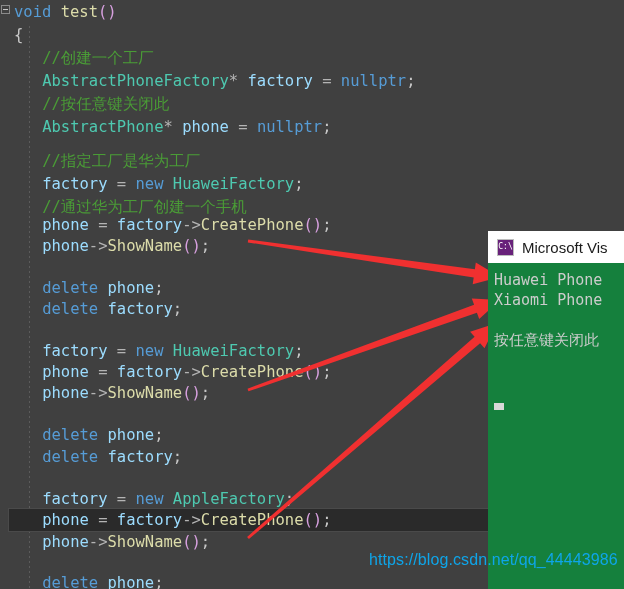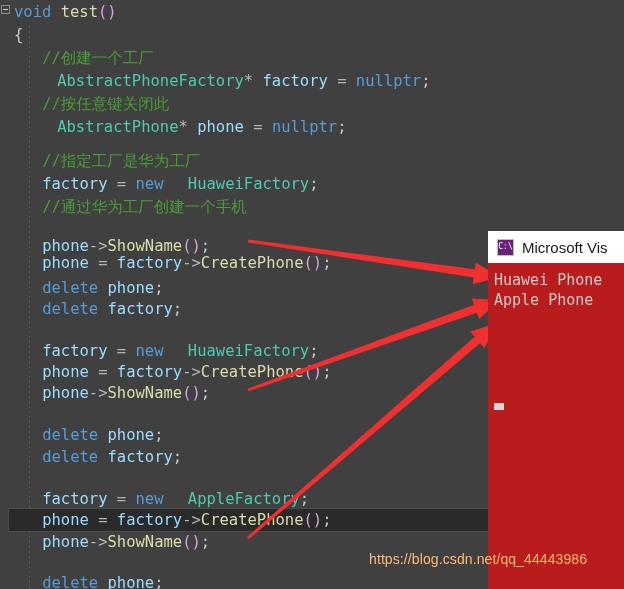--- a/index.html
+++ b/index.html
@@ -27,21 +27,21 @@
     position: absolute;
     left: 0;
     height: 23px;
     line-height: 23px;
     white-space: pre;
     font-family: "DejaVu Sans Mono", "Liberation Mono", monospace;
     font-size: 15.5px;
     letter-spacing: 0px;
   }
   .tok-kw      { color: #569cd6; }
-  .tok-type    { color: #4ec9b0; margin-left: 15px; }
+  .tok-type    { color: #4ec9b0; }
   .tok-fn      { color: #dcdcaa; }
   .tok-var     { color: #9cdcfe; }
   .tok-comment { color: #4a9c36; font-family: "DejaVu Sans Mono","Liberation Mono",monospace; }
   .tok-punc    { color: #c8c8c8; }
   .tok-paren   { color: #d7a0df; }
   .tok-op      { color: #b4b4b4; }
 
   
   .indent-guide {
     position: absolute;
@@ -117,21 +117,21 @@
     font-family: "Liberation Sans", sans-serif;
     font-size: 15px;
     color: #1a1a1a;
     white-space: nowrap;
     overflow: hidden;
   }
   #console-body {
     position: absolute;
     left: 0; top: 32px;
     right: 0; bottom: 0;
-    background: #b91c1c;
+    background: #15803d;
     padding: 7px 0 0 6px;
     box-sizing: border-box;
   }
   .con-line {
     font-family: "DejaVu Sans Mono","Liberation Mono",monospace;
     font-size: 15px;
     line-height: 20px;
     color: #cccccc;
     white-space: nowrap;
   }
@@ -152,22 +152,22 @@
     width: 624px; height: 589px;
     pointer-events: none;
   }
 
   
   #watermark {
     position: absolute;
     left: 369px;
     top: 551px;
     font-family: "Liberation Sans", sans-serif;
-    font-size: 14px;
-    color: #fdba74;
+    font-size: 16px;
+    color: #0ea5e9;
     white-space: nowrap;
     letter-spacing: .1px;
   }
 </style>
 </head>
 <body>
 
 <div id="root">
 
   <div id="editor">
@@ -177,21 +177,21 @@
     <div id="code-lines">
         <div class="code-line" style="top: 1px; left: 14px;"><span class="tok-kw">void</span><span class="tok-op"> </span><span class="tok-fn">test</span><span class="tok-paren">()</span></div>
         <div class="code-line" style="top: 24px; left: 14px;"><span class="tok-punc">{</span></div>
         <div class="code-line" style="top: 47px; left: 42.2px;"><span class="tok-comment">//创建一个工厂</span></div>
         <div class="code-line" style="top: 70px; left: 42.2px;"><span class="tok-type">AbstractPhoneFactory</span><span class="tok-op">*</span><span class="tok-op"> </span><span class="tok-var">factory</span><span class="tok-op"> = </span><span class="tok-kw">nullptr</span><span class="tok-punc">;</span></div>
         <div class="code-line" style="top: 93px; left: 42.2px;"><span class="tok-comment">//按任意键关闭此</span></div>
         <div class="code-line" style="top: 116px; left: 42.2px;"><span class="tok-type">AbstractPhone</span><span class="tok-op">*</span><span class="tok-op"> </span><span class="tok-var">phone</span><span class="tok-op"> = </span><span class="tok-kw">nullptr</span><span class="tok-punc">;</span></div>
         <div class="code-line" style="top: 150px; left: 42.2px;"><span class="tok-comment">//指定工厂是华为工厂</span></div>
         <div class="code-line" style="top: 173px; left: 42.2px;"><span class="tok-var">factory</span><span class="tok-op"> = </span><span class="tok-kw">new</span><span class="tok-op"> </span><span class="tok-type">HuaweiFactory</span><span class="tok-punc">;</span></div>
         <div class="code-line" style="top: 196px; left: 42.2px; text-align: right;"><span class="tok-comment">//通过华为工厂创建一个手机</span></div>
-        <div class="code-line" style="top: 214px; left: 42.2px; margin-top: 38px;"><span class="tok-var">phone</span><span class="tok-op"> = </span><span class="tok-var">factory</span><span class="tok-op">-&gt;</span><span class="tok-fn">CreatePhone</span><span class="tok-paren">()</span><span class="tok-punc">;</span></div>
+        <div class="code-line" style="top: 214px; left: 42.2px;"><span class="tok-var">phone</span><span class="tok-op"> = </span><span class="tok-var">factory</span><span class="tok-op">-&gt;</span><span class="tok-fn">CreatePhone</span><span class="tok-paren">()</span><span class="tok-punc">;</span></div>
         <div class="code-line" style="top: 235px; left: 42.2px;"><span class="tok-var">phone</span><span class="tok-op">-&gt;</span><span class="tok-fn">ShowName</span><span class="tok-paren">()</span><span class="tok-punc">;</span></div>
         <div class="code-line" style="top: 277px; left: 42.2px;"><span class="tok-kw">delete</span><span class="tok-op"> </span><span class="tok-var">phone</span><span class="tok-punc">;</span></div>
         <div class="code-line" style="top: 298px; left: 42.2px;"><span class="tok-kw">delete</span><span class="tok-op"> </span><span class="tok-var">factory</span><span class="tok-punc">;</span></div>
         <div class="code-line" style="top: 340px; left: 42.2px;"><span class="tok-var">factory</span><span class="tok-op"> = </span><span class="tok-kw">new</span><span class="tok-op"> </span><span class="tok-type">HuaweiFactory</span><span class="tok-punc">;</span></div>
         <div class="code-line" style="top: 361px; left: 42.2px;"><span class="tok-var">phone</span><span class="tok-op"> = </span><span class="tok-var">factory</span><span class="tok-op">-&gt;</span><span class="tok-fn">CreatePhone</span><span class="tok-paren">()</span><span class="tok-punc">;</span></div>
         <div class="code-line" style="top: 382px; left: 42.2px;"><span class="tok-var">phone</span><span class="tok-op">-&gt;</span><span class="tok-fn">ShowName</span><span class="tok-paren">()</span><span class="tok-punc">;</span></div>
         <div class="code-line" style="top: 424px; left: 42.2px;"><span class="tok-kw">delete</span><span class="tok-op"> </span><span class="tok-var">phone</span><span class="tok-punc">;</span></div>
         <div class="code-line" style="top: 446px; left: 42.2px;"><span class="tok-kw">delete</span><span class="tok-op"> </span><span class="tok-var">factory</span><span class="tok-punc">;</span></div>
         <div class="code-line" style="top: 488px; left: 42.2px;"><span class="tok-var">factory</span><span class="tok-op"> = </span><span class="tok-kw">new</span><span class="tok-op"> </span><span class="tok-type">AppleFactory</span><span class="tok-punc">;</span></div>
         <div class="code-line" style="top: 509px; left: 42.2px;"><span class="tok-var">phone</span><span class="tok-op"> = </span><span class="tok-var">factory</span><span class="tok-op">-&gt;</span><span class="tok-fn">CreatePhone</span><span class="tok-paren">()</span><span class="tok-punc">;</span></div>
@@ -207,22 +207,23 @@
     </svg>
 
   <div id="console" style="left: 488px; top: 231px; width: 136px; height: 358px;">
     <div id="console-titlebar">
       <div id="console-icon">C:\</div>
       <div id="console-title">Microsoft Vis</div>
     </div>
     <div id="console-body">
       <div id="console-lines">
           <div class="con-line">Huawei Phone</div>
-          <div class="con-line">Apple Phone</div>
+          <div class="con-line">Xiaomi Phone</div>
           <div class="con-blank"></div>
+          <div class="con-line">按任意键关闭此</div>
         </div>
       <div id="con-cursor"></div>
     </div>
   </div>
 
   <div id="watermark">https://blog.csdn.net/qq_44443986</div>
 
 </div>
 
 </body></html>

